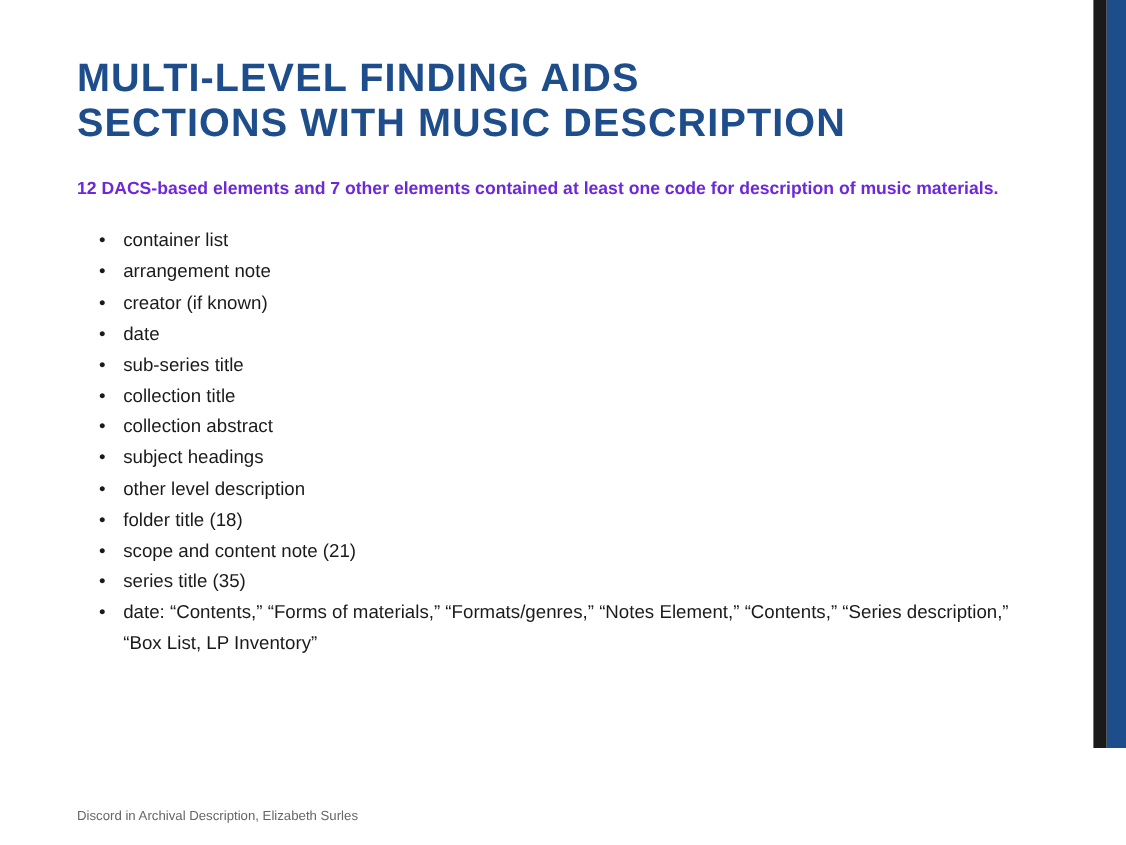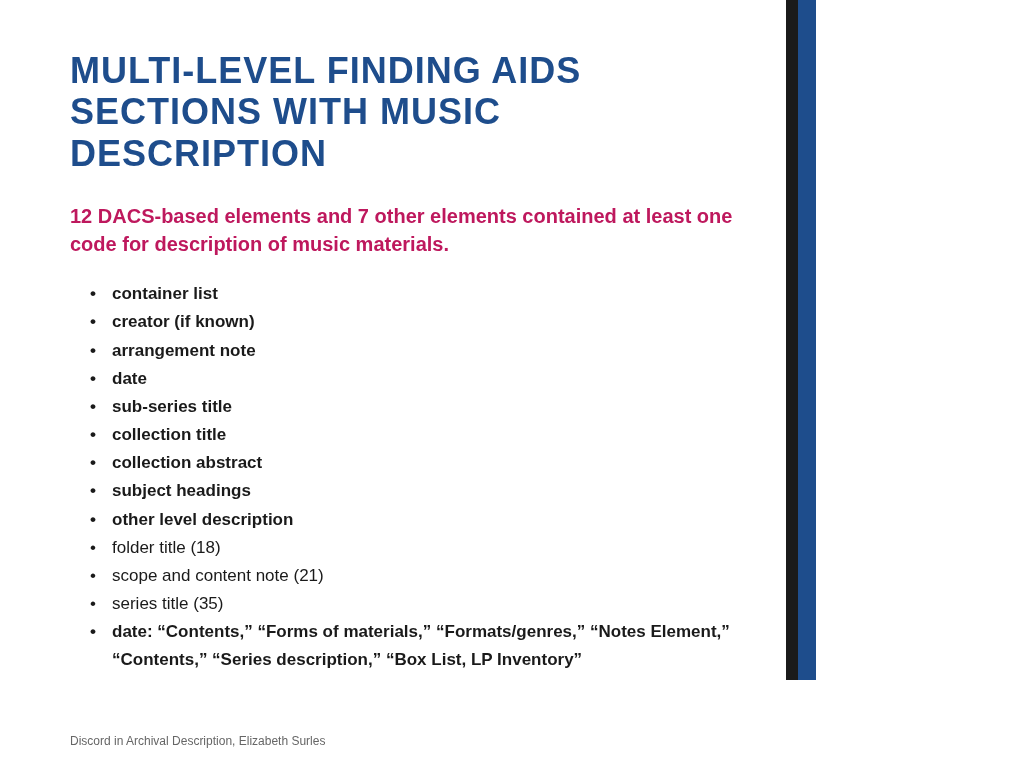--- a/index.html
+++ b/index.html
@@ -11,21 +11,21 @@
     body {
       width: 1024px;
       height: 768px;
       background: #ffffff;
       font-family: 'Segoe UI', Arial, sans-serif;
       overflow: hidden;
       position: relative;
     }
 
     .slide-container {
-      width: 816px;
+      width: 1024px;
       height: 768px;
       background: #ffffff;
       position: relative;
       padding: 50px 70px 40px 70px;
     }
 
     
     .accent-bar-blue {
       position: absolute;
       right: 0;
@@ -51,42 +51,41 @@
       color: #1e4d8c;
       text-transform: uppercase;
       letter-spacing: 1px;
       line-height: 1.15;
       margin-bottom: 28px;
       font-family: 'Segoe UI', Arial, sans-serif;
       max-width: 870px;
     }
 
     .subtitle {
-      font-size: 20px;
+      font-size: 16px;
       font-weight: 700;
-      color: #be185d;
+      color: #6d28d9;
       line-height: 1.4;
       margin-bottom: 22px;
       max-width: 870px;
     }
 
     .bullet-list {
       list-style: none;
       padding: 0;
       margin: 0 0 0 20px;
     }
 
     .bullet-list li {
       font-size: 17px;
       color: #1a1a1a;
       line-height: 1.6;
       position: relative;
       padding-left: 22px;
       margin-bottom: 1px;
-      font-weight: bold;
     }
 
     .bullet-list li::before {
       content: '•';
       position: absolute;
       left: 0;
       top: 0;
       color: #1a1a1a;
       font-size: 17px;
     }
@@ -113,22 +112,22 @@
 
   <div class="title">
     <span>MULTI-LEVEL FINDING AIDS</span><br>
     <span>SECTIONS WITH MUSIC DESCRIPTION</span>
   </div>
 
   <p class="subtitle">12 DACS-based elements and 7 other elements contained at least one code for description of music materials.</p>
 
   <ul class="bullet-list" id="bullet-list">
   <li>container list</li>
+      <li>arrangement note</li>
       <li>creator (if known)</li>
-      <li>arrangement note</li>
       <li>date</li>
       <li>sub-series title</li>
       <li>collection title</li>
       <li>collection abstract</li>
       <li>subject headings</li>
       <li>other level description</li>
       <li class="bold-item">folder title (18)</li>
       <li class="bold-item">scope and content note (21)</li>
       <li class="bold-item">series title (35)</li>
       <li>date: “Contents,” “Forms of materials,” “Formats/genres,” “Notes Element,” “Contents,” “Series description,” “Box List, LP Inventory”</li>

